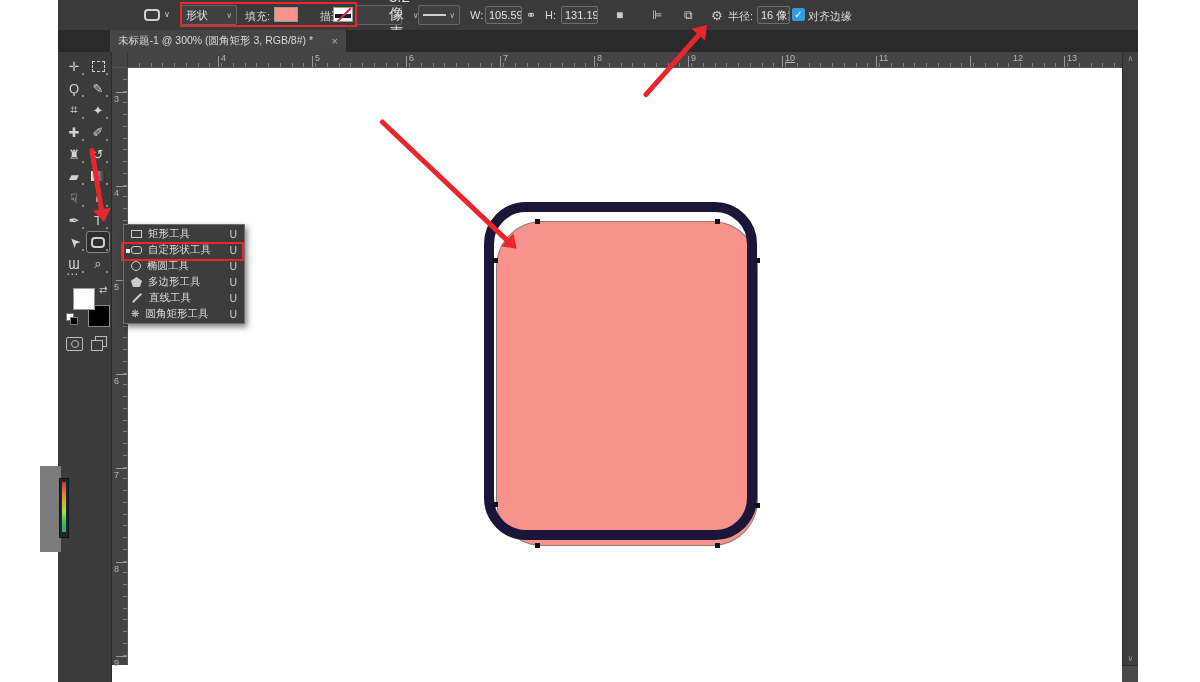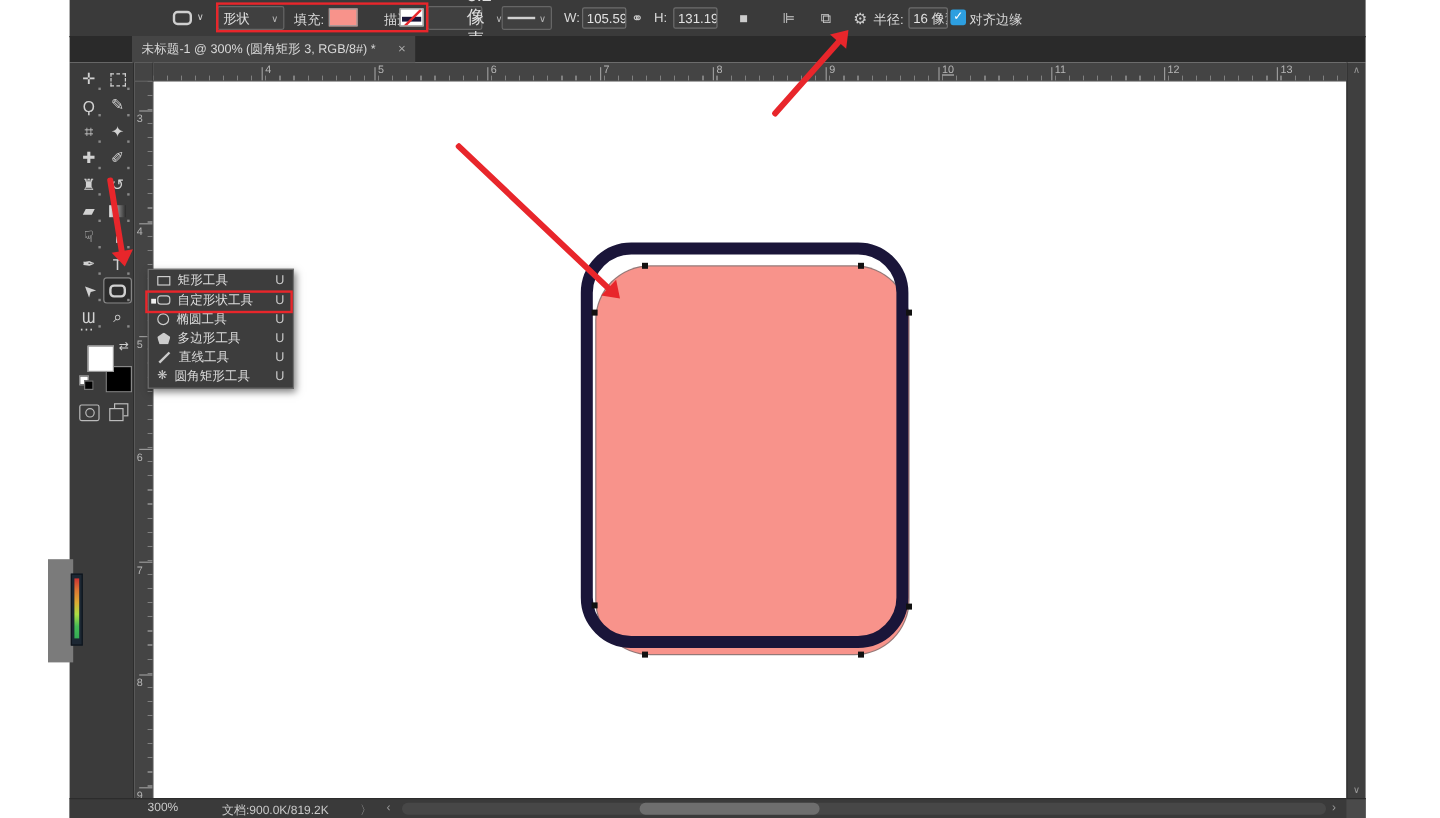--- a/index.html
+++ b/index.html
@@ -250,21 +250,21 @@
       <span class="num-t" style="left: 375px;">7</span>
       <div class="tick-t" style="left: 466px;"></div>
       <span class="num-t" style="left: 469px;">8</span>
       <div class="tick-t" style="left: 560px;"></div>
       <span class="num-t" style="left: 563px;">9</span>
       <div class="tick-t" style="left: 654px;"></div>
       <span class="num-t" style="left: 657px; text-decoration: underline;">10</span>
       <div class="tick-t" style="left: 748px;"></div>
       <span class="num-t" style="left: 751px;">11</span>
       <div class="tick-t" style="left: 842px;"></div>
-      <span class="num-t" style="left: 845px; text-align: right;">12</span>
+      <span class="num-t" style="left: 885px; text-align: right;">12</span>
       <div class="tick-t" style="left: 936px;"></div>
       <span class="num-t" style="left: 939px;">13</span>
     </div>
   <div class="abs" id="left-ruler">
       <div class="minor"></div>
       <div class="tick-l" style="top: 24px;"></div>
       <span class="num-l" style="top: 26px;">3</span>
       <div class="tick-l" style="top: 118px;"></div>
       <span class="num-l" style="top: 120px;">4</span>
       <div class="tick-l" style="top: 212px;"></div>
@@ -322,29 +322,20 @@
         <span class="lbl">圆角矩形工具</span>
         <span class="sc">U</span>
       </div>
     </div>
   <div class="abs" id="current-tool-dot"></div>
 
   <div class="abs" id="v-scroll">
     <span>∧</span>
     <span>∨</span>
   </div>
-  <div class="abs" id="status-bar">
-    <span class="txt" style="left:65px;">300%</span>
-    <span class="txt" style="left:127px;">文档:900.0K/819.2K</span>
-    <span class="txt" style="left:242px;color:#9a9a9a;">〉</span>
-    <span class="txt" style="left:264px;color:#9a9a9a;">‹</span>
-    <div id="h-track"></div>
-    <div id="h-thumb"></div>
-    <span id="h-right-arrow">›</span>
-  </div>
   <div class="abs" id="scroll-corner"></div>
 
   <div class="red-box" style="left:180px;top:2px;width:177px;height:25px;"></div>
   <div class="red-box" style="left:121px;top:242px;width:123px;height:19px;"></div>
   <div class="arrow" id="arrow1" style="left: 92px; top: 148px; width: 74.9667px; transform: rotate(80.789deg);">
       <div class="shaft" style="width: 63.9667px; background: rgb(232, 38, 43);"></div>
       <div class="head" style="left: 61.9667px; border-left-color: rgb(232, 38, 43);"></div>
     </div>
   <div class="arrow" id="arrow2" style="left: 381px; top: 120px; width: 187.449px; transform: rotate(43.4869deg);">
       <div class="shaft" style="width: 176.449px; background: rgb(232, 38, 43);"></div>

